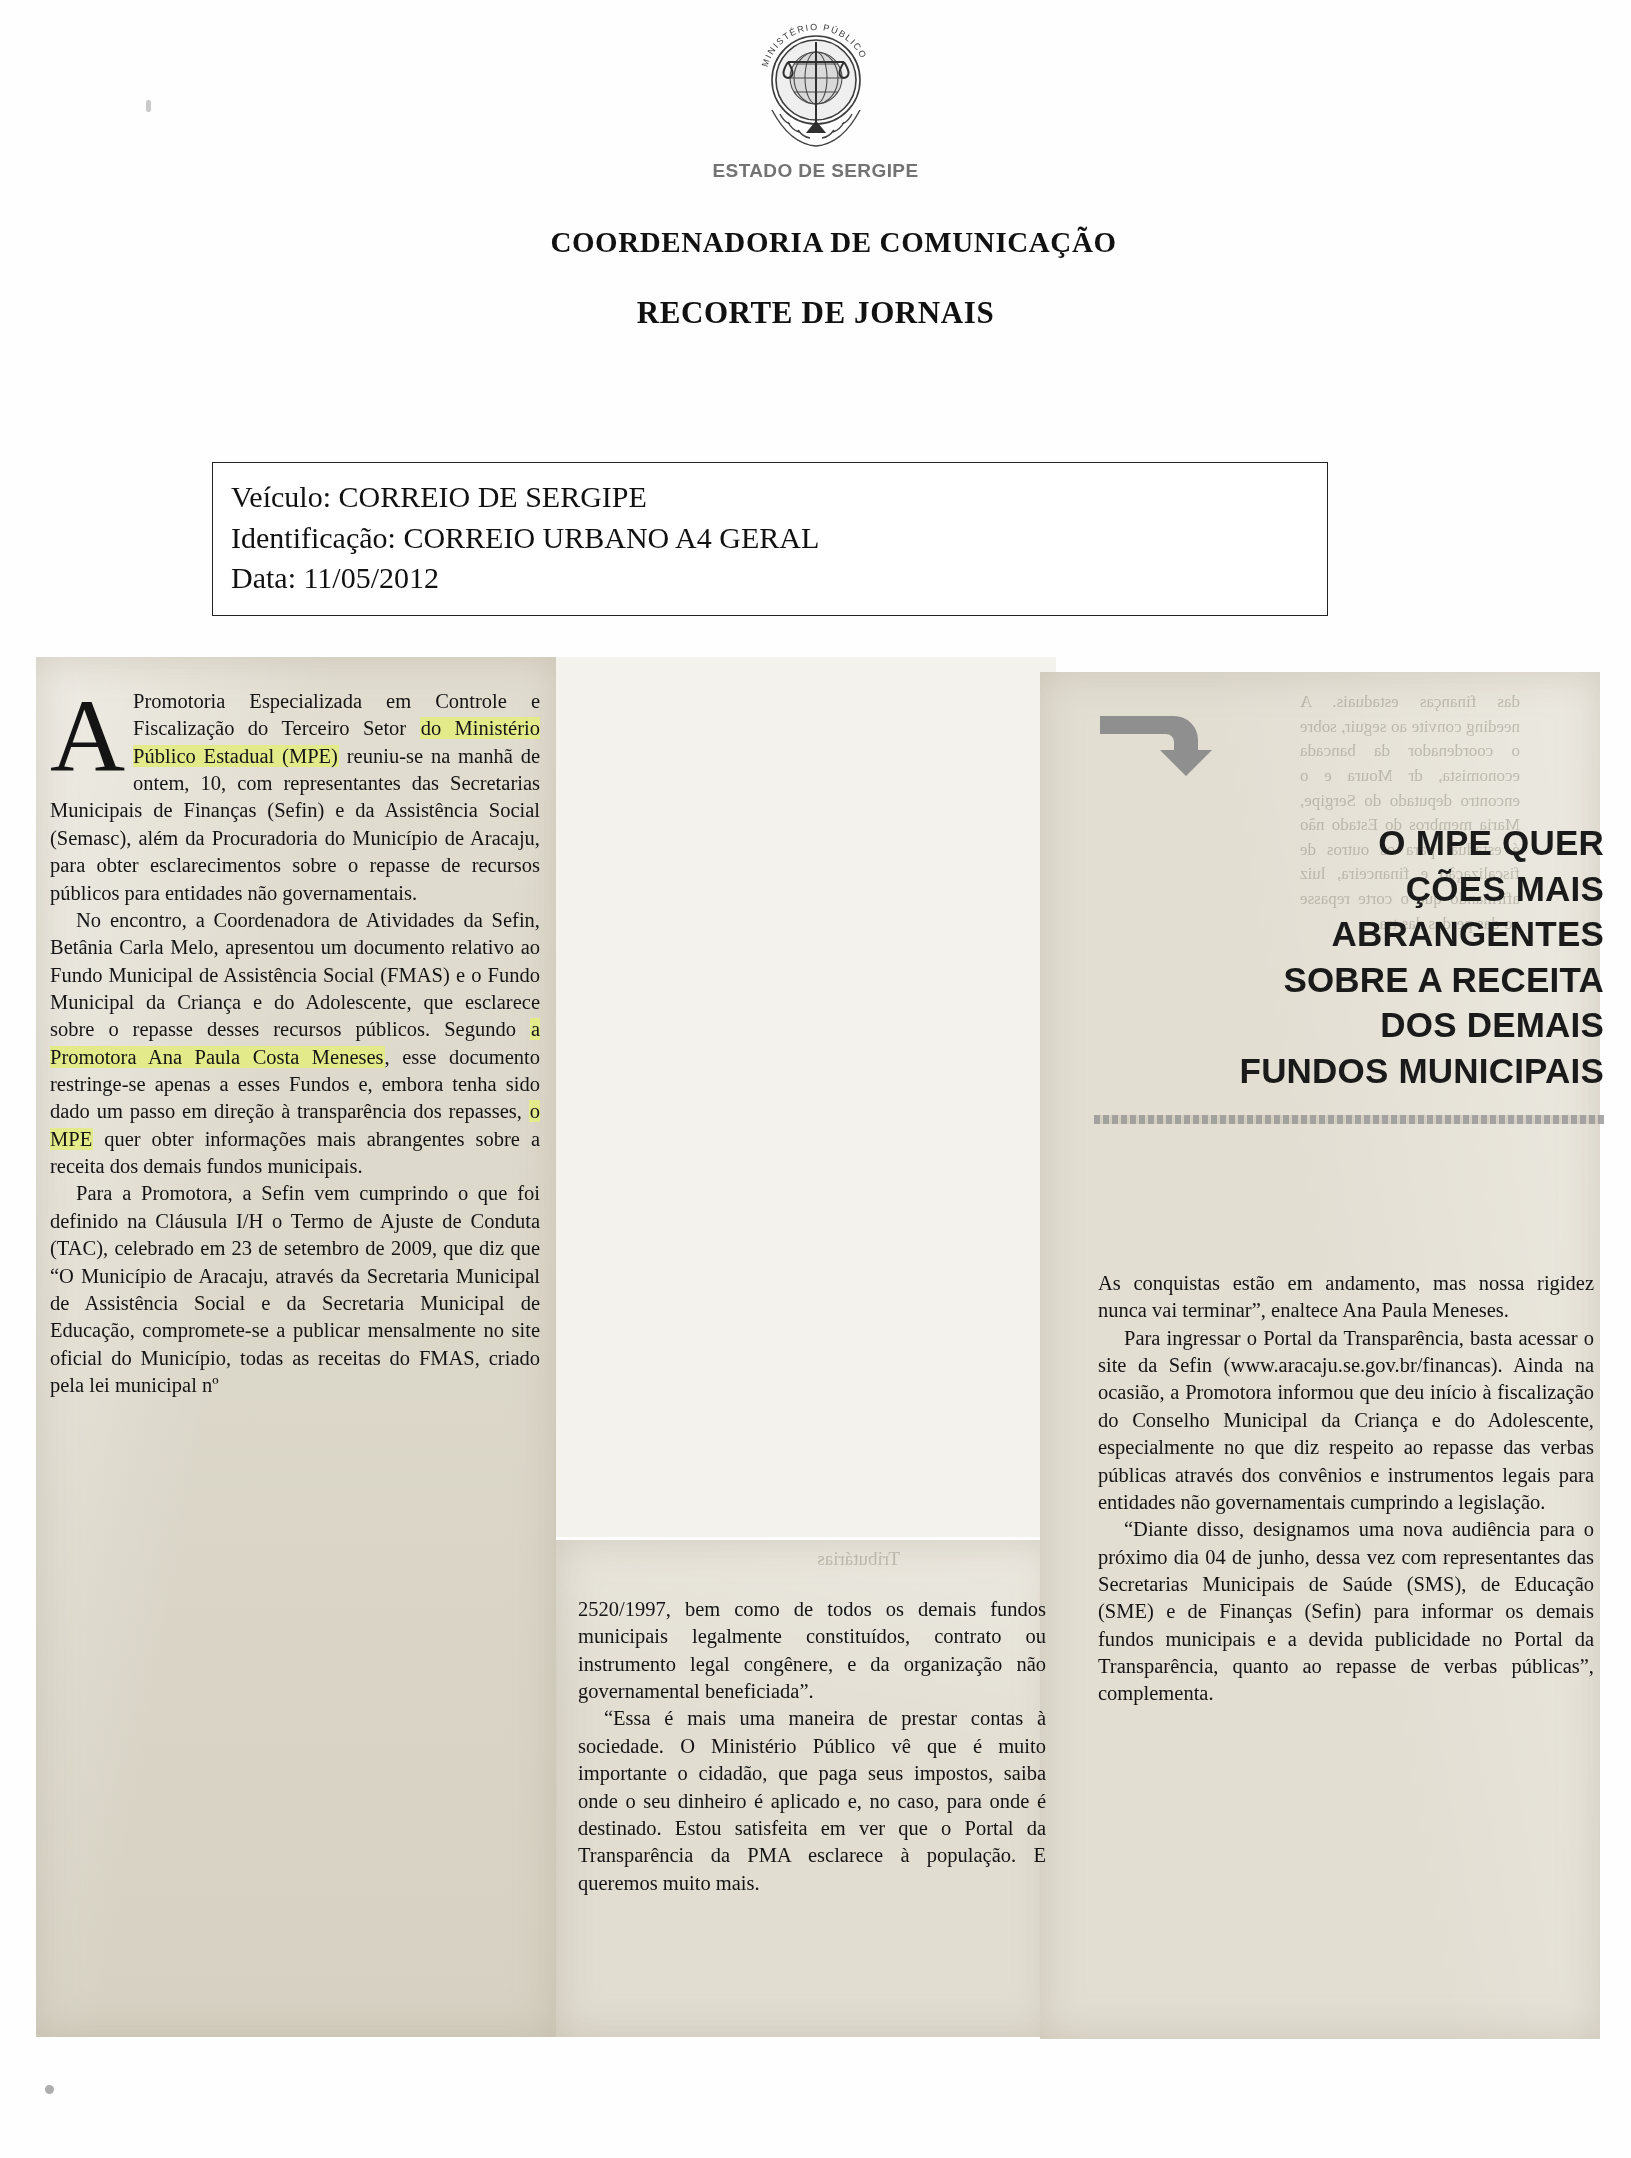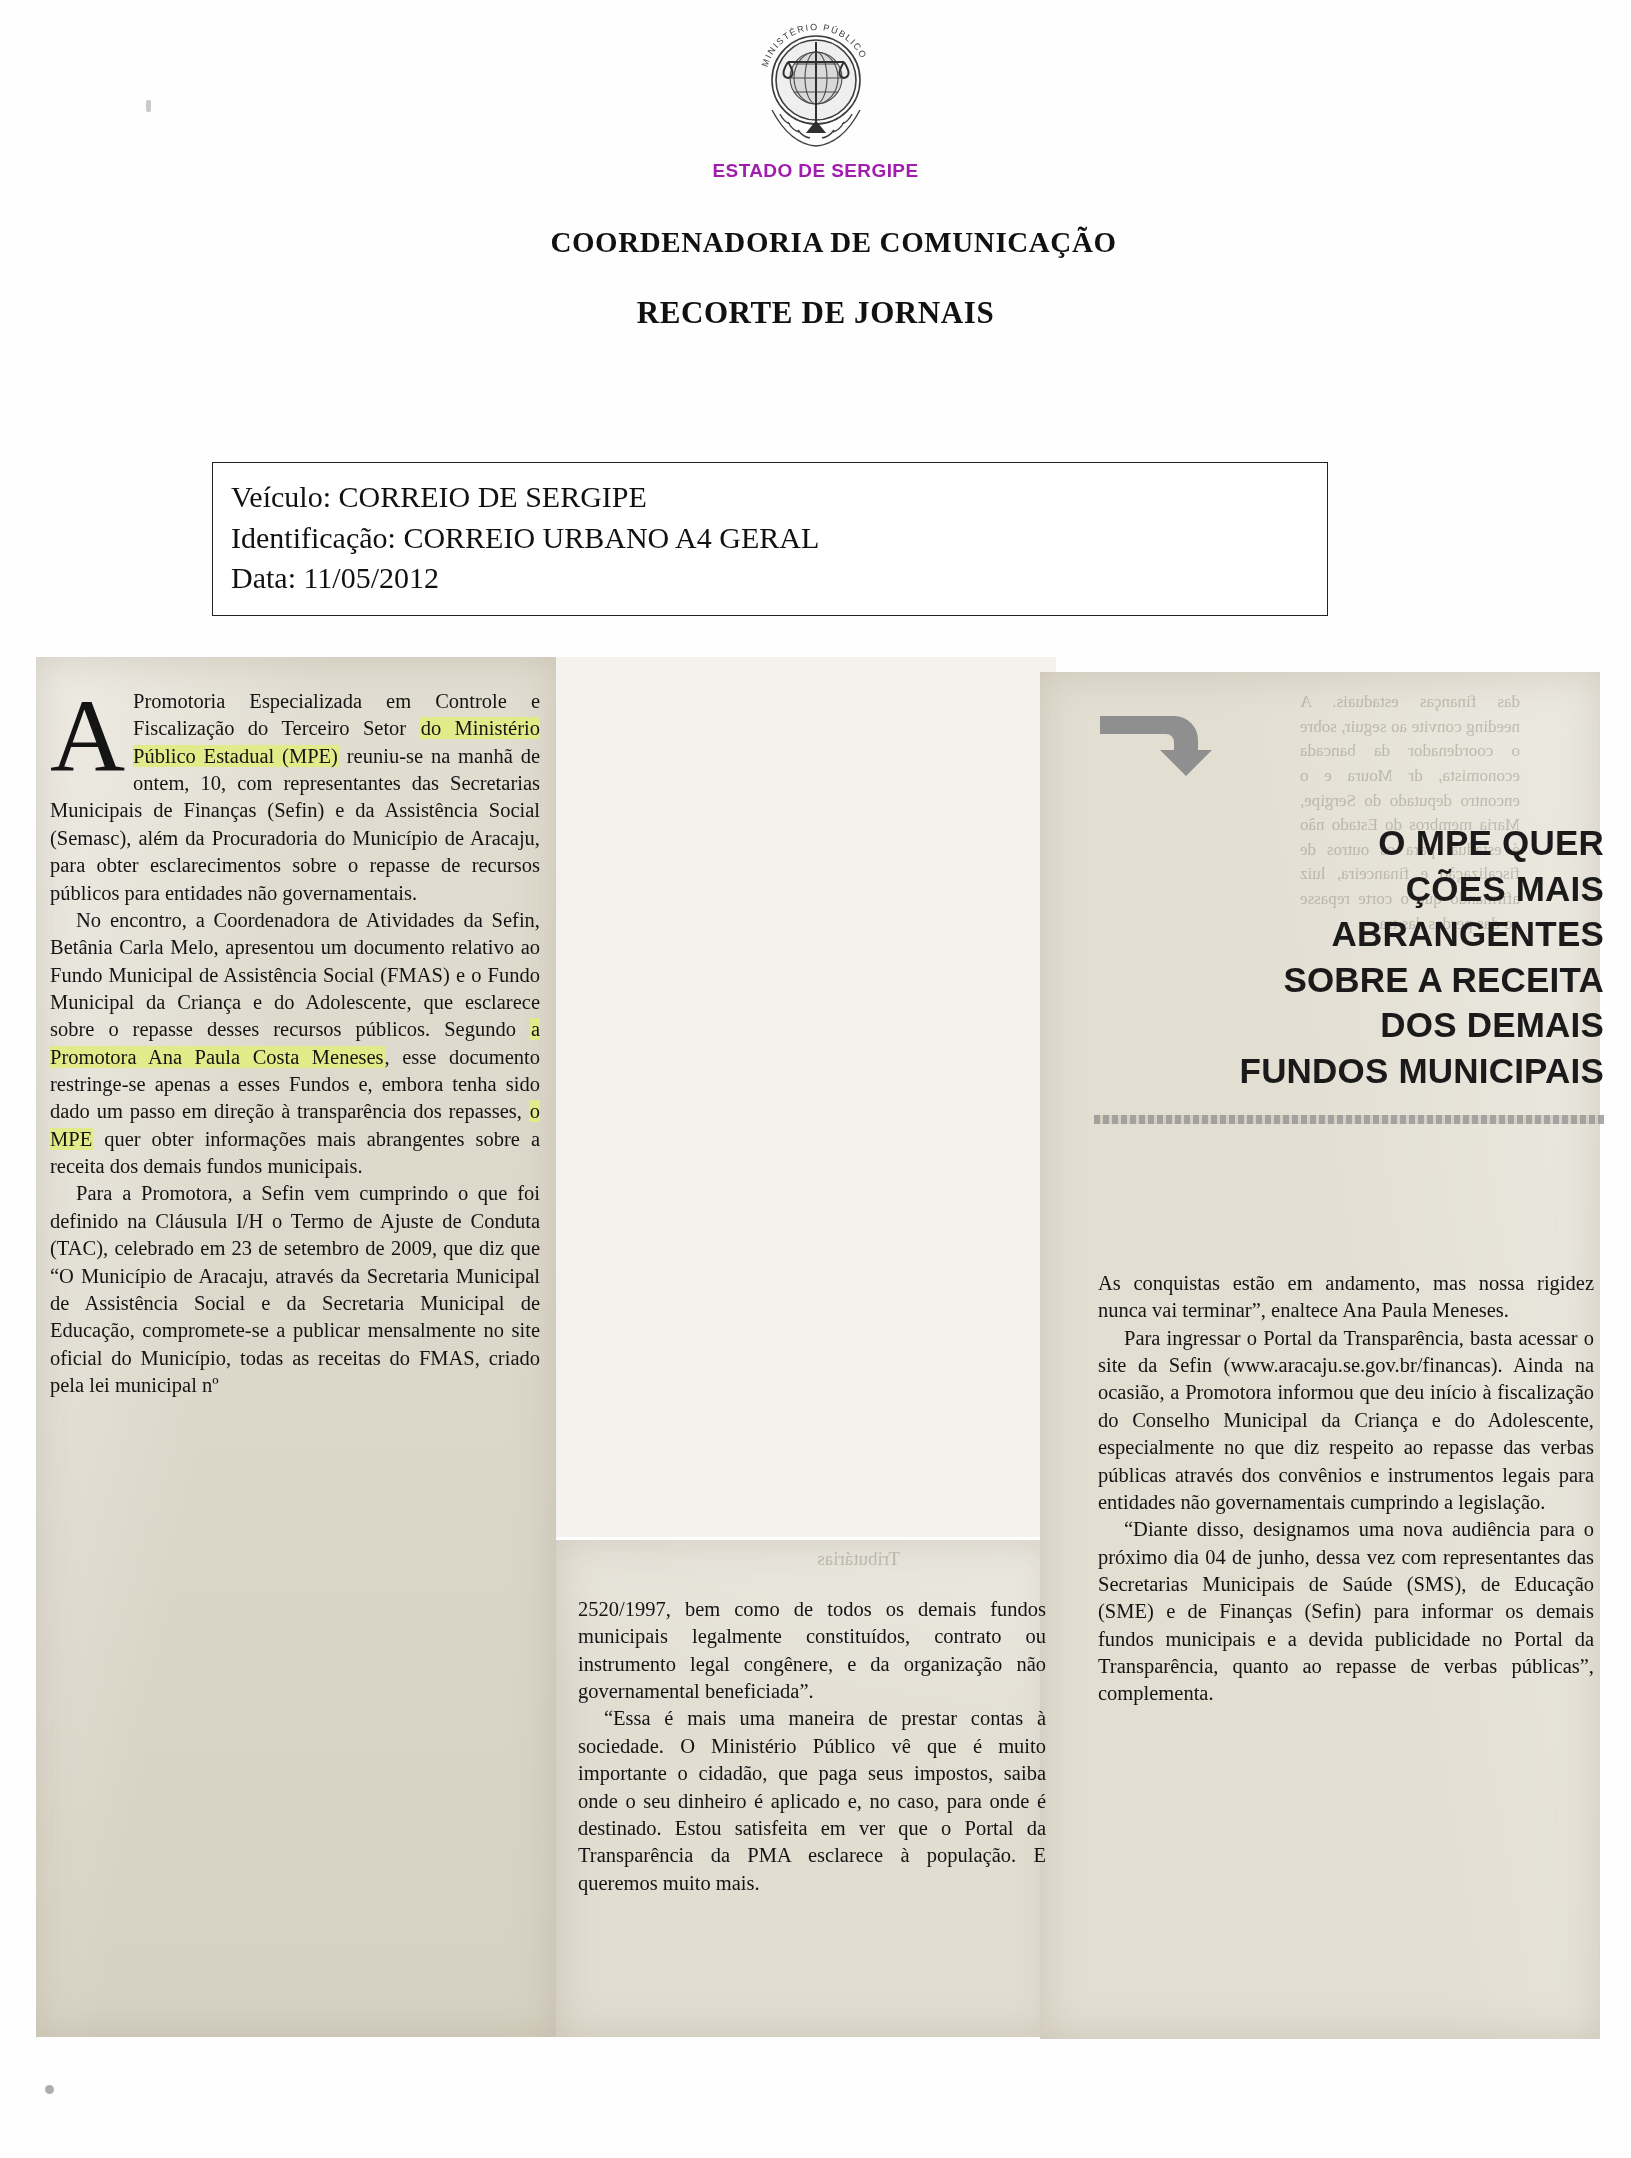--- a/index.html
+++ b/index.html
@@ -35,21 +35,21 @@
     margin: 0 auto;
     position: relative;
   }
   .crest svg { display: block; }
 
   .org-line1, .org-line2 {
     font-family: "Liberation Sans", sans-serif;
     font-weight: bold;
     font-size: 19px;
     letter-spacing: .4px;
-    color: #a21caf;
+    color: #737373;
     line-height: 1.35;
   }
   .org-line2 { letter-spacing: .2px; }
 
   .coord-title {
     margin-top: 42px;
     font-family: "Liberation Serif", serif;
     font-weight: bold;
     font-size: 29px;
     letter-spacing: .6px;

